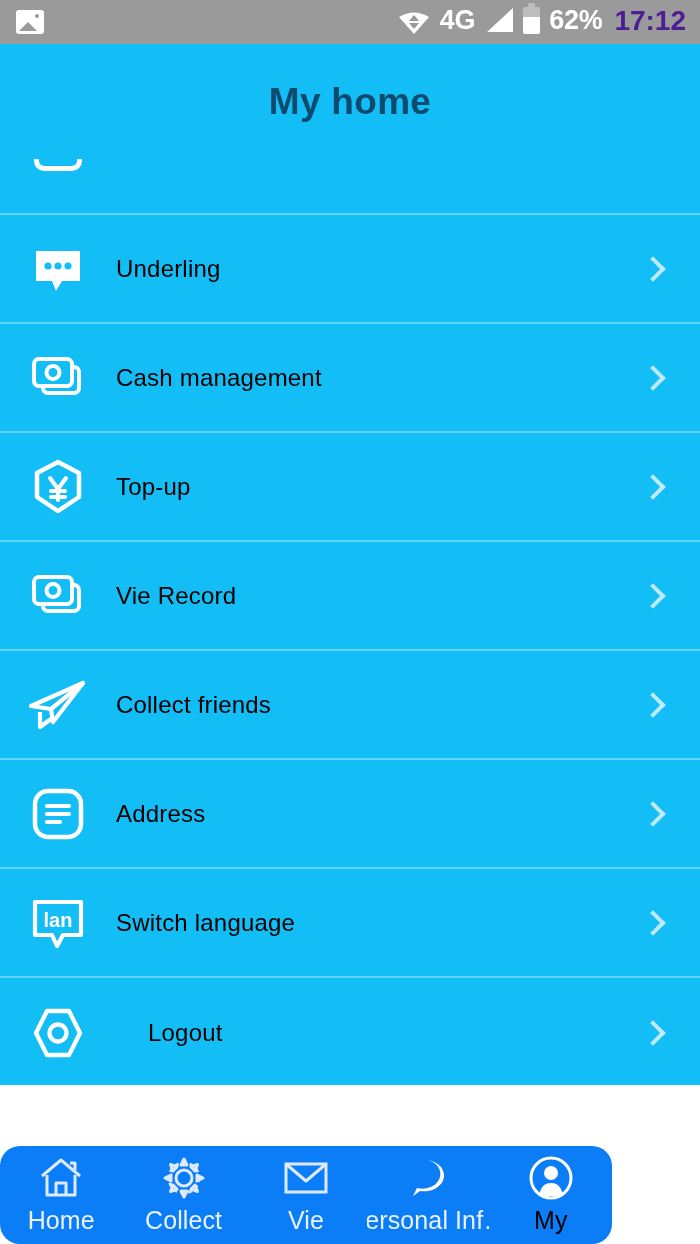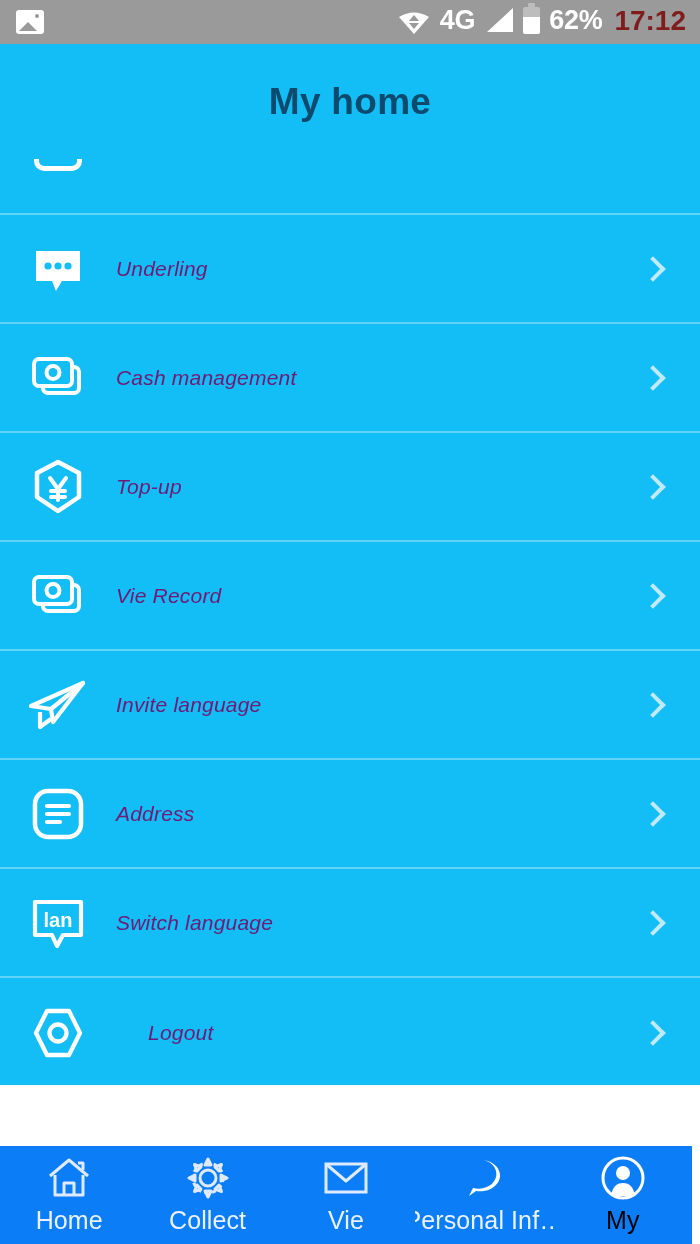--- a/index.html
+++ b/index.html
@@ -41,21 +41,21 @@
   }
   .photo-icon::before {
     content:""; position:absolute; top:4px; right:5px;
     width:4px; height:4px; border-radius:50%; background:#9a9a9a;
   }
   .sb-text {
     color:#ffffff; font-size:27px; font-weight:bold;
     letter-spacing:-0.3px; line-height:1;
   }
   .sb-time {
-    color:#7f1d1d; font-size:28px; font-weight:bold;
+    color:#4c1d95; font-size:28px; font-weight:bold;
     letter-spacing:0px; line-height:1; margin-left:3px;
   }
   .battery {
     width:17px; height:27px; border-radius:2px;
     background:#bdbdbd; position:relative;
     border:0;
   }
   .battery::before {
     content:""; position:absolute; top:-4px; left:5px;
     width:7px; height:4px; background:#bdbdbd; border-radius:1px;
@@ -99,42 +99,42 @@
     display:flex; align-items:center;
     border-bottom:2px solid #62d4f8;
     position:relative;
   }
   .row:last-child { border-bottom:none;gap:32px; }
   .row-icon {
     width:116px; min-width:116px;
     display:flex; align-items:center; justify-content:center;
   }
   .row-label {
-    color:#701a75; font-size:21px;
-    letter-spacing:0.2px; flex:1;font-style:italic;
+    color:#000000; font-size:24px;
+    letter-spacing:0.2px; flex:1;
   }
   .chevron {
     margin-right:38px;
     width:18px; height:18px;
     border-top:4px solid #bfeafd;
     border-right:4px solid #bfeafd;
     transform:rotate(45deg);
   }
   .ic { display:block; }
 
   
   #white-gap {
     position:absolute; top:1085px; left:0;
     width:700px; height:61px; background:#ffffff;
   }
   #bottom-nav {
     position:absolute; top:1146px; left:0;
-    width:692px; height:98px;
+    width:612px; height:98px;
     background:#0B7DF7;
-    display:flex; align-items:center;
+    display:flex; align-items:center;border-radius:20px;
   }
   .nav-item {
     flex:1; height:98px;
     display:flex; flex-direction:column;
     align-items:center; justify-content:center; gap:6px;
     overflow:hidden;
   }
   .nav-icon { height:44px; display:flex; align-items:center; justify-content:center; }
   .nav-label {
     color:#eaf2ff; font-size:25px;
@@ -230,21 +230,21 @@
     </div>
 
     <div class="row">
       <span class="row-icon">
         <svg class="ic" width="62" height="54" viewBox="0 0 62 54">
           <path d="M4 28 L56 5 L26 44 L24 31 Z" fill="none" stroke="#ffffff" stroke-width="4.2" stroke-linejoin="round"></path>
           <path d="M24 31 L56 5" fill="none" stroke="#ffffff" stroke-width="4.2" stroke-linecap="round"></path>
           <path d="M13 34 L13 49 L24 41" fill="none" stroke="#ffffff" stroke-width="4.2" stroke-linejoin="round"></path>
         </svg>
       </span>
-      <span class="row-label">Invite language</span>
+      <span class="row-label">Collect friends</span>
       <span class="chevron"></span>
     </div>
 
     <div class="row">
       <span class="row-icon">
         <svg class="ic" width="54" height="54" viewBox="0 0 54 54">
           <rect x="4" y="4" width="46" height="46" rx="13" fill="none" stroke="#ffffff" stroke-width="4.5"></rect>
           <path d="M16 19 H38 M16 27 H38 M16 35 H29" stroke="#ffffff" stroke-width="4.2" stroke-linecap="round"></path>
         </svg>
       </span>

